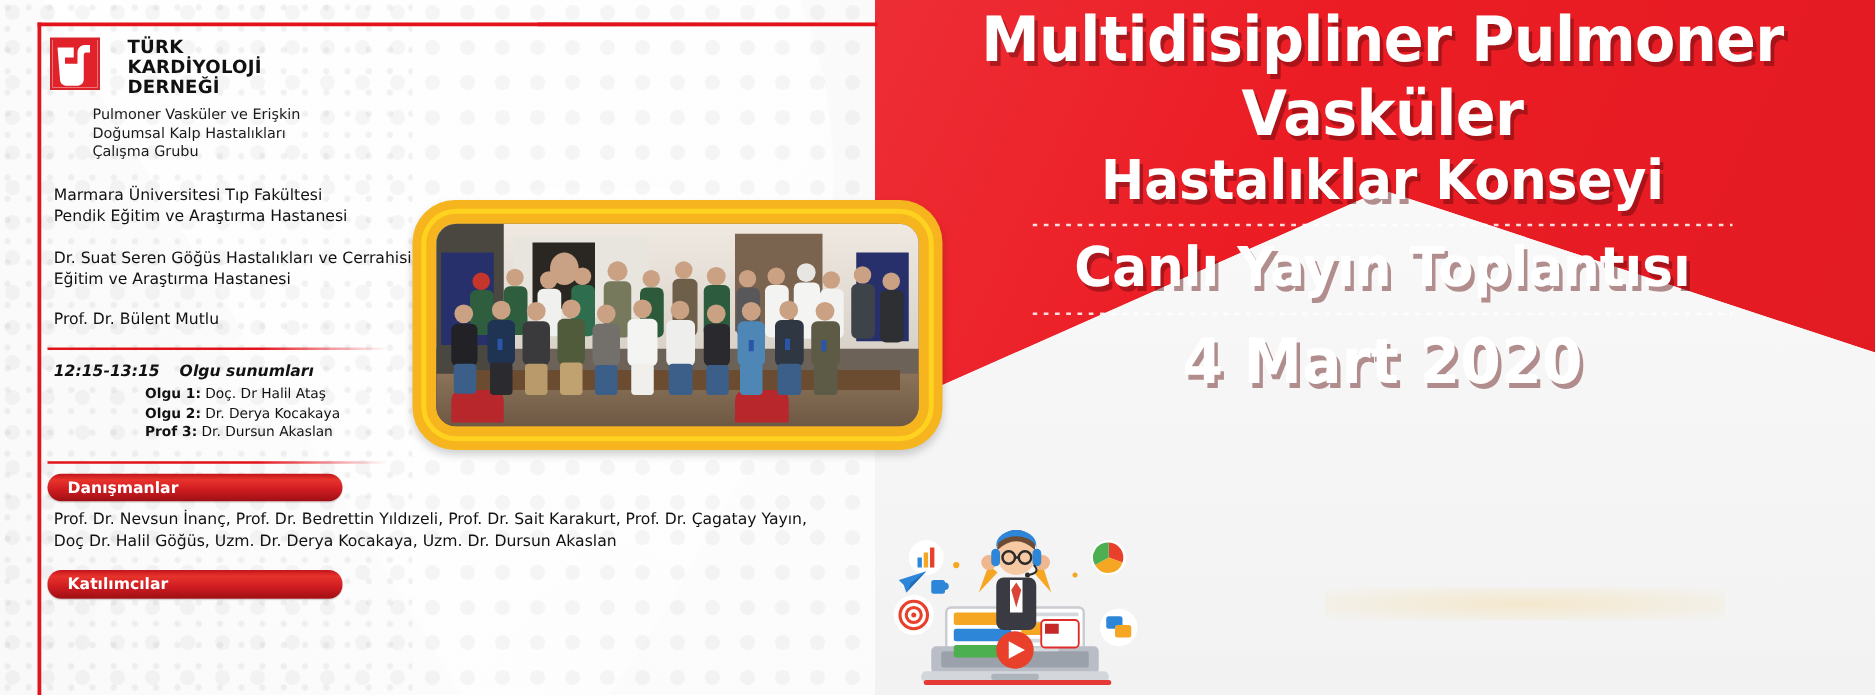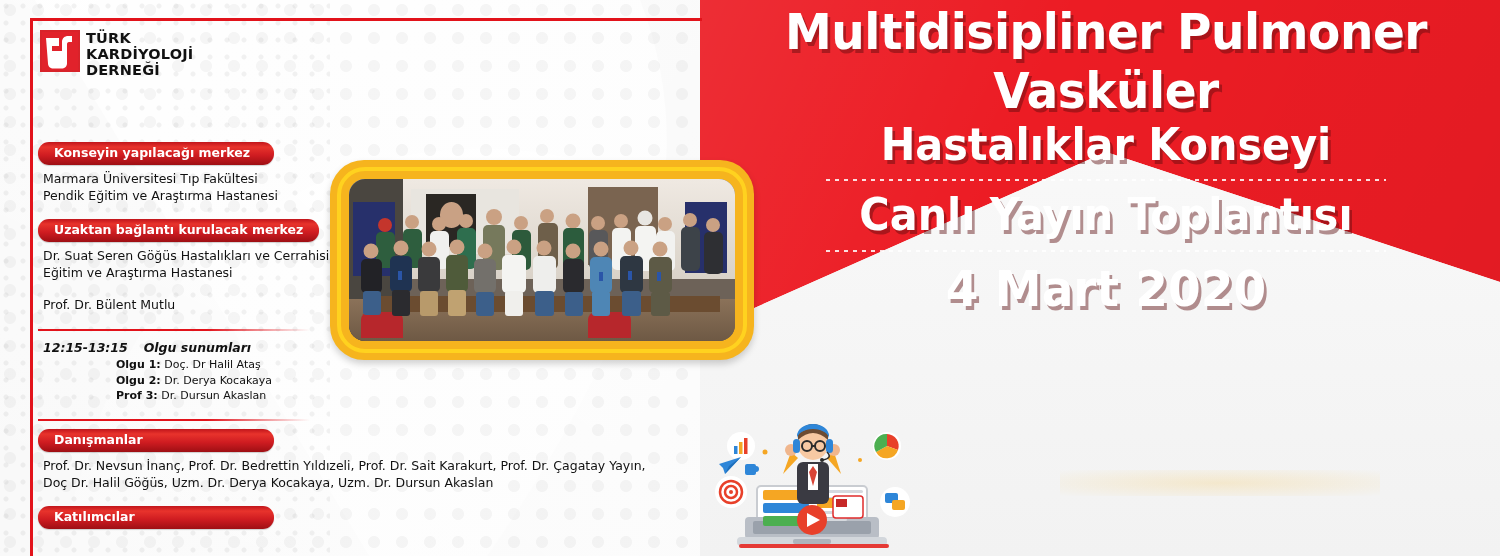--- a/index.html
+++ b/index.html
@@ -141,21 +141,21 @@
     background: linear-gradient(to right, rgba(226,19,27,1), rgba(226,19,27,0));
     z-index: 5;
   }
 
   
   .logo-row {
     position: absolute;
     left: 40px; top: 30px;
     display: flex;
     align-items: flex-start;
-    gap: 6px;
+    gap: 22px;
     z-index: 7;
   }
   .logo-mark {
     width: 40px; height: 42px;
     border: 2px solid #d8232a;
     box-sizing: border-box;
     position: relative;
     background: #ffffff;
     flex: 0 0 auto;
   }
@@ -349,33 +349,36 @@
         <path d="M4 6 h13 v8 h-7 v5 h10 v-9 c0 -4 3 -6 6 -6 h4 v6 h-3 c-1.5 0 -2 1 -2 2.5 v19 c0 3 -2.5 5 -5.5 5 h-8 c-3 0 -5.5 -2 -5.5 -5 z" fill="#ffffff"></path>
         <path d="M7 9 h7.5 v4 h-7.5 z" fill="#ffffff"></path>
       </svg>
     </div>
     <div class="logo-text">
       <div>TÜRK</div>
       <div>KARDİYOLOJİ</div>
       <div>DERNEĞİ</div>
     </div>
   </div>
+  <div class="logo-sub">
+    <div>Pulmoner Vasküler ve Erişkin</div>
+    <div>Doğumsal Kalp Hastalıkları</div>
+    <div>Çalışma Grubu</div>
+  </div>
 
   <div class="sidebar">
 
     <div class="block">
-      <div class="pill">Konseyin yapılacağı merkez</div>
       <div class="body-text">
         <div>Marmara Üniversitesi Tıp Fakültesi</div>
         <div>Pendik Eğitim ve Araştırma Hastanesi</div>
       </div>
     </div>
 
     <div class="block">
-      <div class="pill">Uzaktan bağlantı kurulacak merkez</div>
       <div class="body-text">
         <div>Dr. Suat Seren Göğüs Hastalıkları ve Cerrahisi</div>
         <div>Eğitim ve Araştırma Hastanesi</div>
       </div>
     </div>
 
     <div class="block">
       <div class="body-text">Prof. Dr. Bülent Mutlu</div>
     </div>
 

